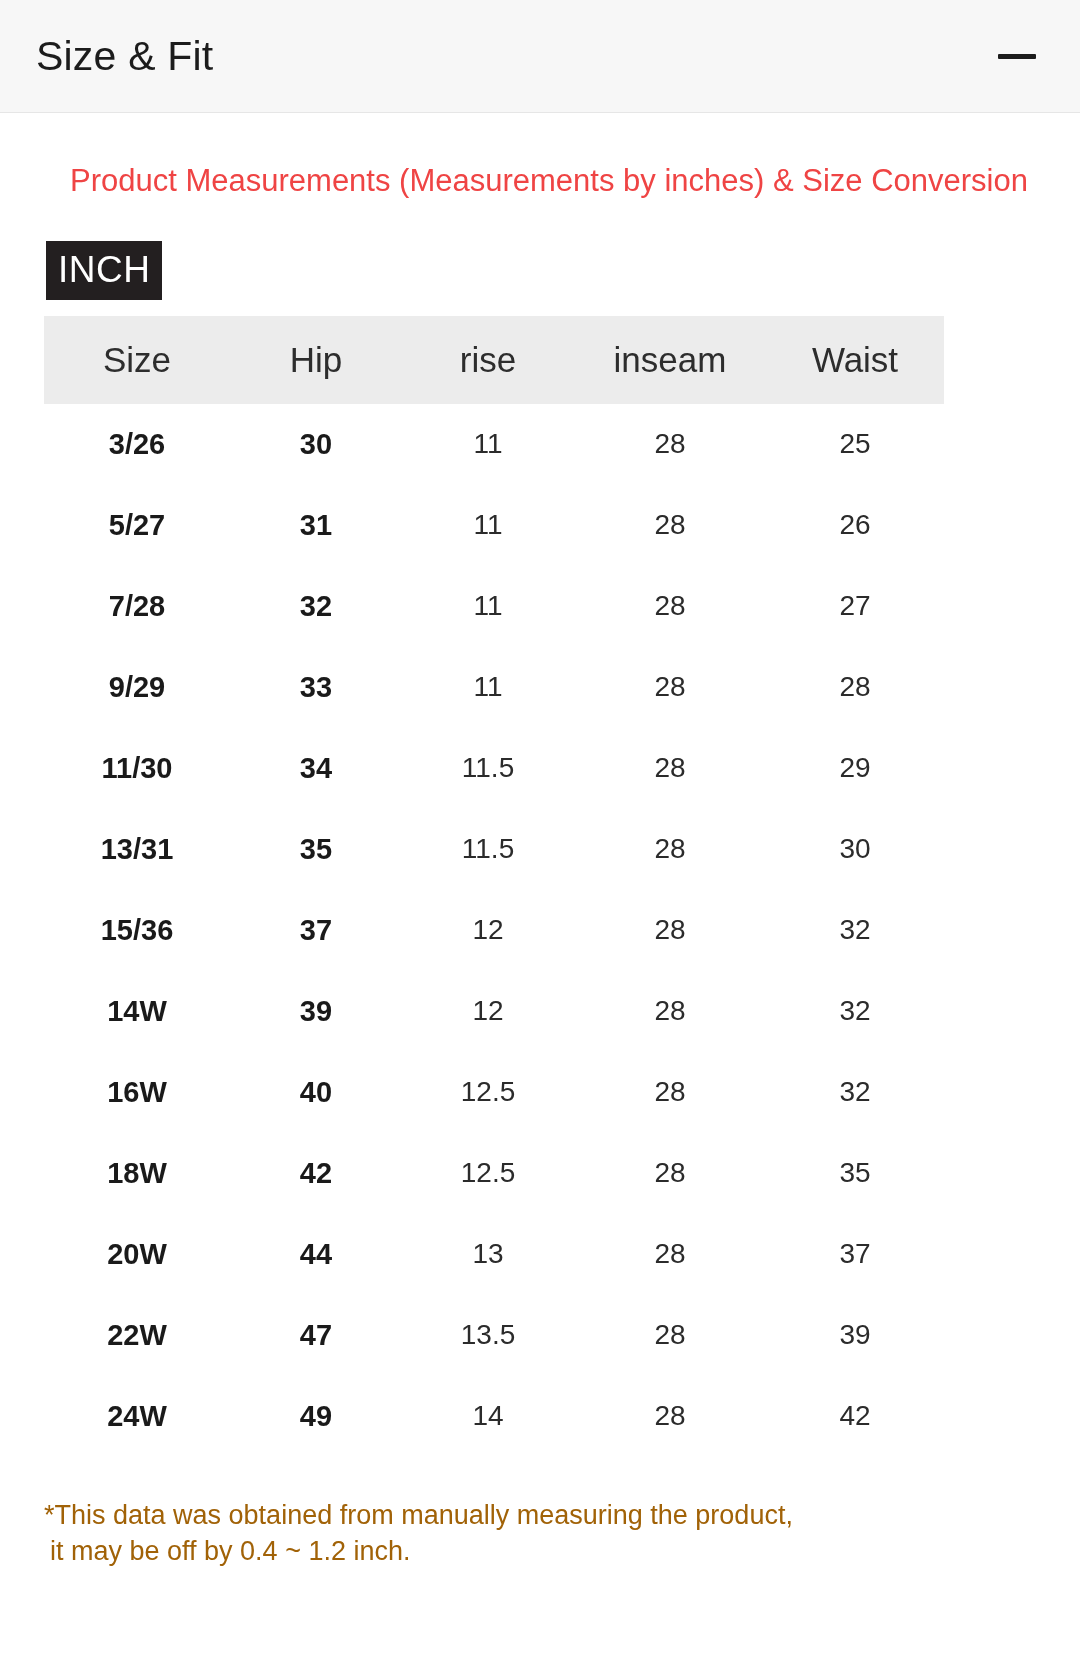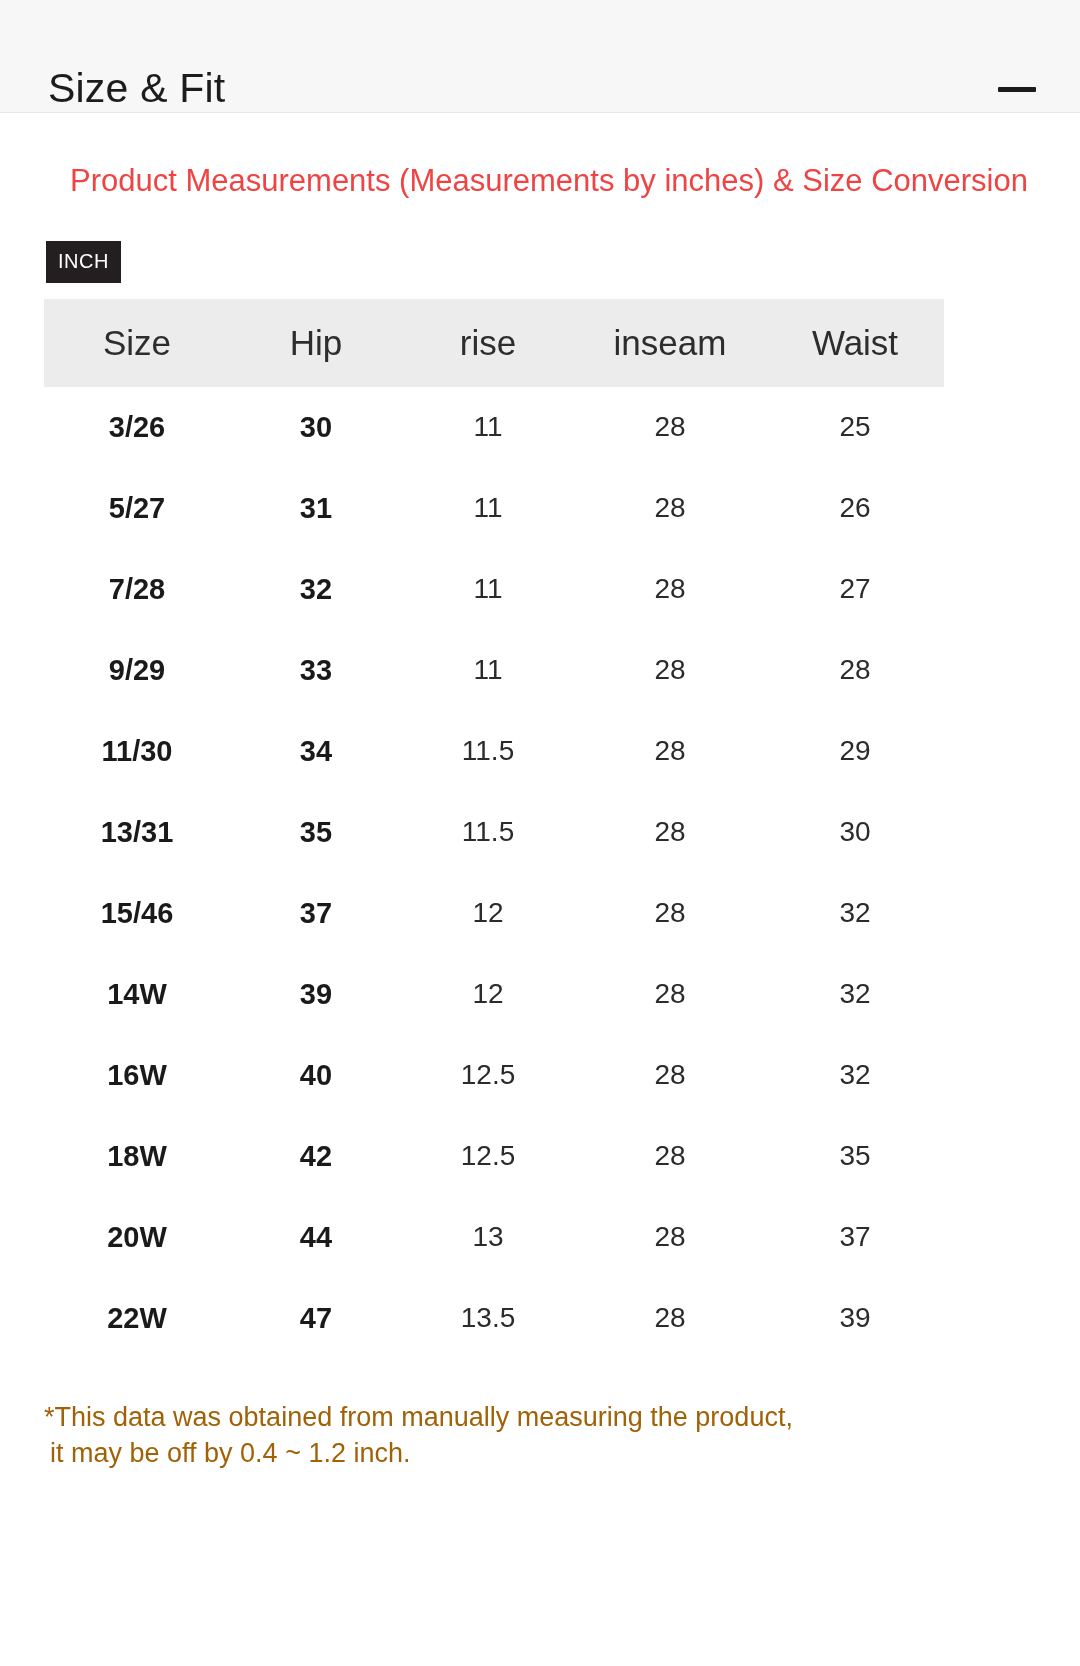--- a/index.html
+++ b/index.html
@@ -21,23 +21,23 @@
     background: #ffffff;
     box-sizing: border-box;
   }
 
   
   .section-header {
     height: 113px;
     background: #f7f7f7;
     border-bottom: 1px solid #e6e6e6;
     display: flex;
-    align-items: flex-end;
+    align-items: center;
     justify-content: space-between;
-    padding: 0 40px 0 48px;
+    padding: 0 40px 0 36px;
     box-sizing: border-box;
   }
   .section-title {
     font-size: 41px;
     font-weight: 400;
     color: #1c1c1c;
     letter-spacing: 0.2px;
   }
   .collapse-btn {
     width: 46px;
@@ -69,21 +69,21 @@
     max-width: 960px;
     padding-left: 26px;
   }
 
   .unit-badge {
     display: inline-block;
     margin-top: 40px;
     margin-left: 2px;
     background: #231f20;
     color: #ffffff;
-    font-size: 20px;
+    font-size: 37px;
     line-height: 1;
     padding: 10px 12px 12px 12px;
     letter-spacing: 0.5px;
   }
 
   
   table.size-table {
     margin-top: 16px;
     width: 900px;
     border-collapse: collapse;
@@ -205,21 +205,21 @@
           <td>29</td>
         </tr>
         <tr>
           <td class="size-cell">13/31</td>
           <td class="hip-cell">35</td>
           <td>11.5</td>
           <td>28</td>
           <td>30</td>
         </tr>
         <tr>
-          <td class="size-cell">15/46</td>
+          <td class="size-cell">15/36</td>
           <td class="hip-cell">37</td>
           <td>12</td>
           <td>28</td>
           <td>32</td>
         </tr>
         <tr>
           <td class="size-cell">14W</td>
           <td class="hip-cell">39</td>
           <td>12</td>
           <td>28</td>
@@ -245,20 +245,27 @@
           <td>13</td>
           <td>28</td>
           <td>37</td>
         </tr>
         <tr>
           <td class="size-cell">22W</td>
           <td class="hip-cell">47</td>
           <td>13.5</td>
           <td>28</td>
           <td>39</td>
+        </tr>
+        <tr>
+          <td class="size-cell">24W</td>
+          <td class="hip-cell">49</td>
+          <td>14</td>
+          <td>28</td>
+          <td>42</td>
         </tr>
       </tbody>
     </table>
 
     <div class="footnote">
       <span>*This data was obtained from manually measuring the product,</span>
       <span class="line2">it may be off by 0.4 ~ 1.2 inch.</span>
     </div>
 
   </div>

